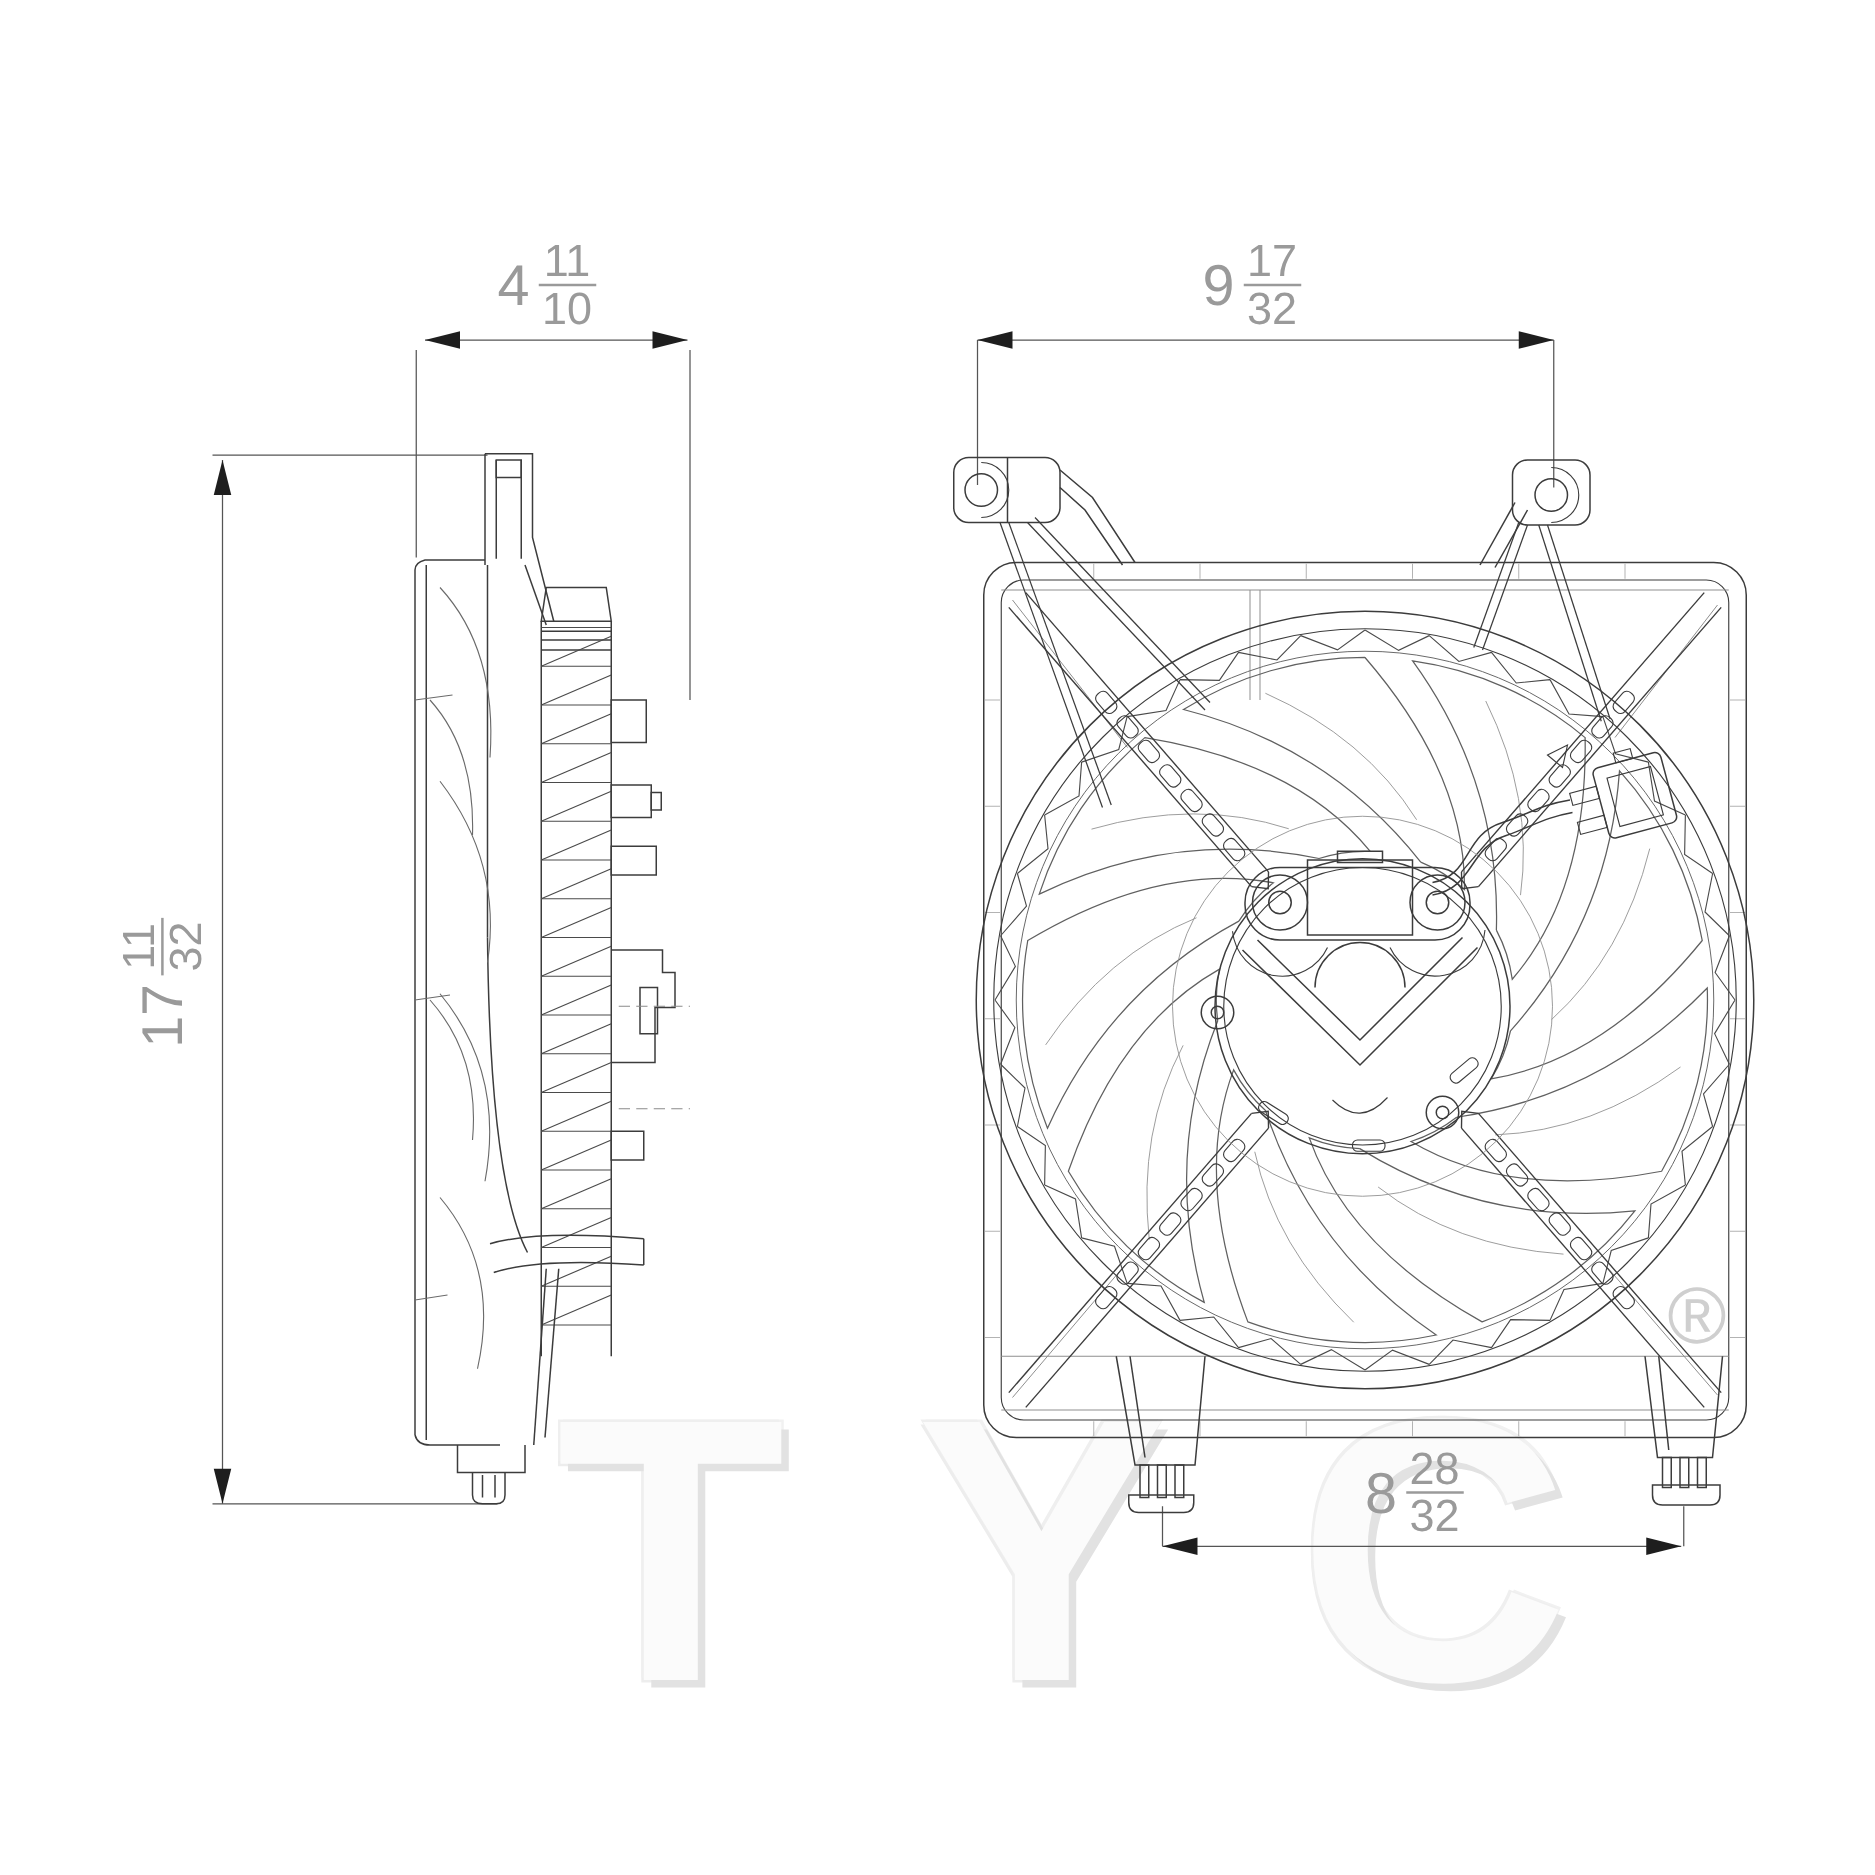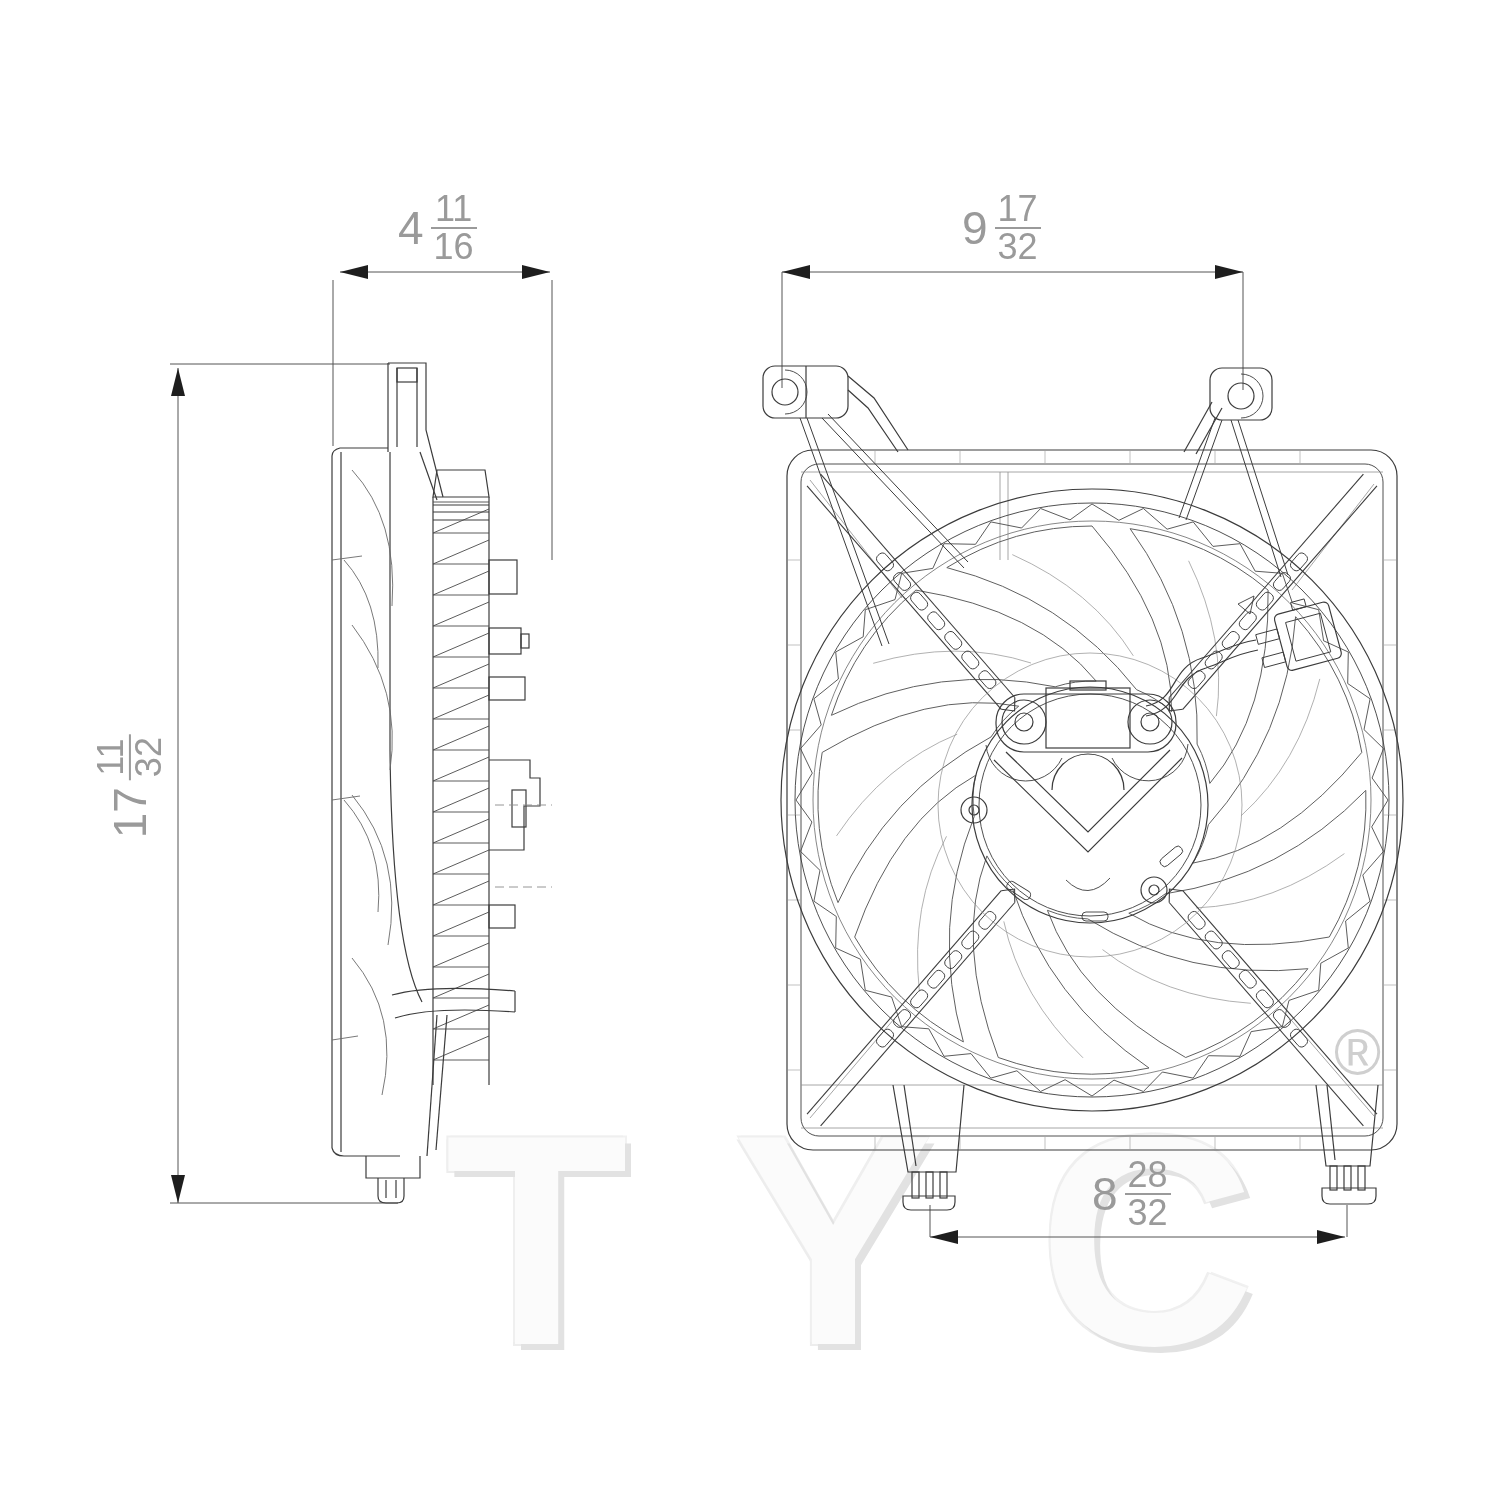--- a/index.html
+++ b/index.html
@@ -364,21 +364,21 @@
         <rect x="1358" y="1166" width="7" height="24"></rect>
         <path d="M1322,1188 L1322,1196 Q1322,1204 1330,1204 L1368,1204 Q1376,1204 1376,1196 L1376,1188 Z"></path>
       </g>
     </g>
   </svg>
 
   <div class="dim" id="dim-top-left" style="left:398px;top:192px;">
     <span class="whole">4</span>
     <span class="frac">
       <span class="num">11</span>
-      <span class="den">16</span>
+      <span class="den">10</span>
     </span>
   </div>
 
   <div class="dim" id="dim-top-right" style="left:962px;top:192px;">
     <span class="whole">9</span>
     <span class="frac">
       <span class="num">17</span>
       <span class="den">32</span>
     </span>
   </div>

